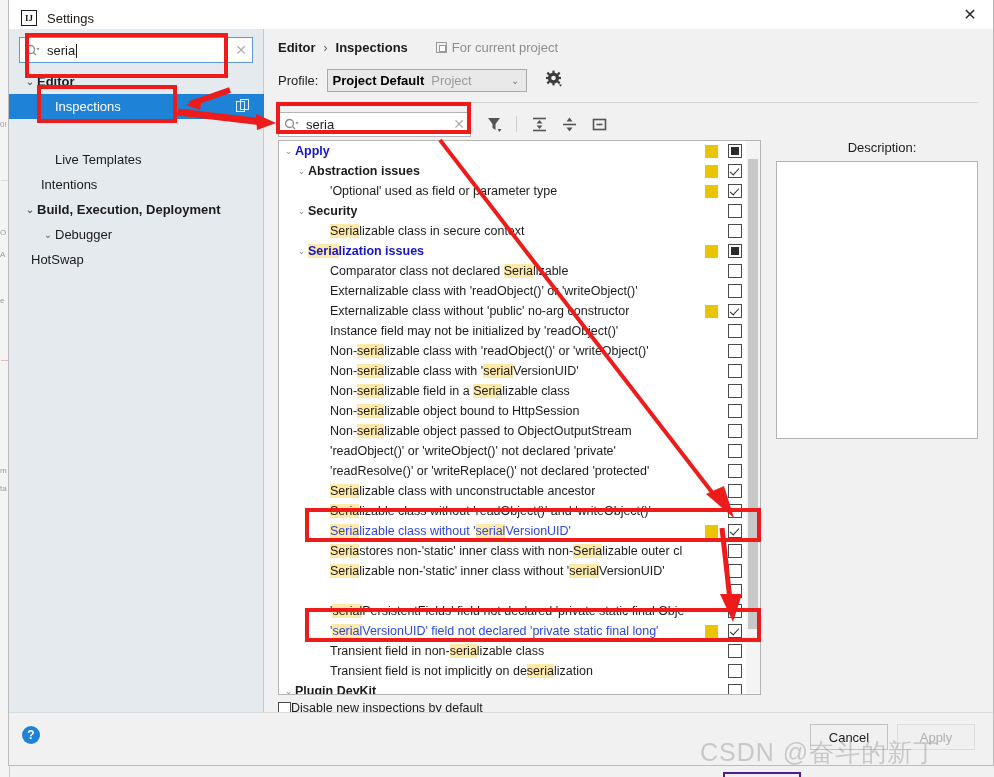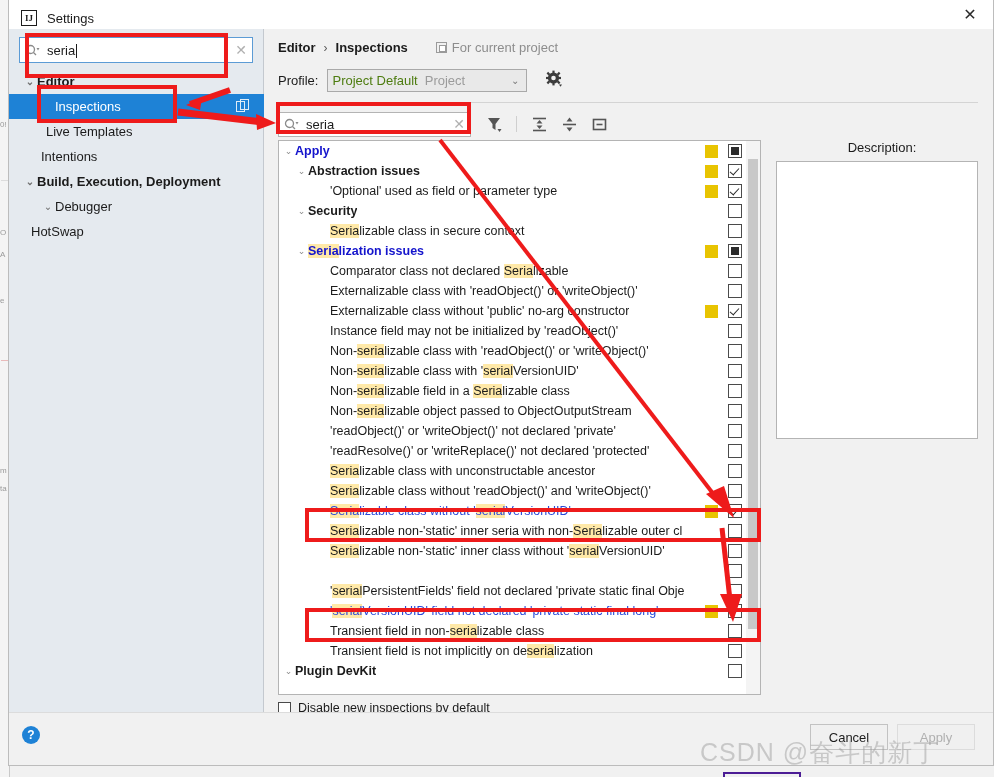--- a/index.html
+++ b/index.html
@@ -149,21 +149,21 @@
     position: absolute; left: 14px; top: 40px;
     display: flex; align-items: center; gap: 9px;
   }
   .profile-lbl { font-size: 13px; color: #1b1b1b; }
   .profile-select {
     width: 200px; height: 23px;
     border: 1px solid #a9a9a9; background: #e9e9e9;
     display: flex; align-items: center; padding: 0 4px;
     font-size: 13px; cursor: pointer; position: relative;
   }
-  .profile-name { font-weight: normal; color: #4d7c0f; }
+  .profile-name { font-weight: bold; color: #000000; }
   .profile-sub { color: #9b9b9b; margin-left: 7px; }
   .chev { position: absolute; right: 7px; color: #7a7a7a; font-size: 10px; }
   .gear { margin-left: 9px; cursor: pointer; }
 
   .hrule {
     position: absolute; left: 14px; top: 73px;
     width: 700px; height: 1px; background: #d4d4d4;
   }
 
   
@@ -227,21 +227,21 @@
     position: absolute; right: 0; top: 0; width: 14px; height: 553px;
     background: #f4f4f4;
   }
   .tree-thumb {
     position: absolute; left: 2px; top: 18px; width: 10px; height: 470px;
     background: #c8c8c8;
   }
 
   .disable-row {
     position: absolute; left: 14px; top: 672px;
-    display: flex; align-items: center; gap: 7px;
+    display: flex; align-items: center; 
     font-size: 12.5px; color: #1b1b1b;
   }
   .disable-cbx {
     width: 13px; height: 13px; border: 1px solid #4a4a4a; background: #fff;
     cursor: pointer;
   }
 
   
   .desc-wrap { position: absolute; left: 512px; top: 111px; width: 212px; text-align: center; }
   .desc-title { font-size: 13px; color: #1b1b1b; margin-bottom: 6px; }
@@ -343,21 +343,21 @@
           <div class="nav-row selected" style="padding-left:18px;">
             <span class="nav-arrow"></span>
             <span class="nav-label">Inspections</span>
             <span class="copy-icon">
               <svg width="14" height="14" viewBox="0 0 14 14">
                 <rect x="0.5" y="2.5" width="8" height="10" fill="none" stroke="#ffffff" stroke-width="1"></rect>
                 <rect x="4.5" y="0.5" width="8" height="10" fill="none" stroke="#ffffff" stroke-width="1"></rect>
               </svg>
             </span>
           </div>
-          <div class="nav-row" style="padding-left:9px;">
+          <div class="nav-row" style="padding-left:18px;margin-top:28px;">
             <span class="nav-arrow"></span>
             <span class="nav-label">Live Templates</span>
           </div>
           <div class="nav-row" style="padding-left:4px;">
             <span class="nav-arrow"></span>
             <span class="nav-label">Intentions</span>
           </div>
           <div class="nav-row bold">
             <span class="nav-arrow">⌄</span>
             <span class="nav-label">Build, Execution, Deployment</span>
@@ -537,20 +537,26 @@
               </div>
               <div class="trow">
                 <span style="width: 38px; flex: 0 0 auto;"></span>
                 <span class="tw-arrow"></span>
                 <span class="tlabel "><span>Non-</span><span class="hl">seria</span><span>lizable field in a </span><span class="hl">Seria</span><span>lizable class</span></span>
                 <span class="cbx"></span>
               </div>
               <div class="trow">
                 <span style="width: 38px; flex: 0 0 auto;"></span>
                 <span class="tw-arrow"></span>
+                <span class="tlabel "><span>Non-</span><span class="hl">seria</span><span>lizable object bound to HttpSession</span></span>
+                <span class="cbx"></span>
+              </div>
+              <div class="trow">
+                <span style="width: 38px; flex: 0 0 auto;"></span>
+                <span class="tw-arrow"></span>
                 <span class="tlabel "><span>Non-</span><span class="hl">seria</span><span>lizable object passed to ObjectOutputStream</span></span>
                 <span class="cbx"></span>
               </div>
               <div class="trow">
                 <span style="width: 38px; flex: 0 0 auto;"></span>
                 <span class="tw-arrow"></span>
                 <span class="tlabel "><span>'readObject()' or 'writeObject()' not declared 'private'</span></span>
                 <span class="cbx"></span>
               </div>
               <div class="trow">
@@ -574,21 +580,21 @@
               <div class="trow">
                 <span style="width: 38px; flex: 0 0 auto;"></span>
                 <span class="tw-arrow"></span>
                 <span class="tlabel blue-plain"><span class="hl">Seria</span><span>lizable class without '</span><span class="hl">serial</span><span>VersionUID'</span></span>
                 <span class="yellow-sq"></span>
                 <span class="cbx checked"></span>
               </div>
               <div class="trow">
                 <span style="width: 38px; flex: 0 0 auto;"></span>
                 <span class="tw-arrow"></span>
-                <span class="tlabel "><span class="hl">Seria</span><span>lizable non-'static' inner seria with non-</span><span class="hl">Seria</span><span>lizable outer cl</span></span>
+                <span class="tlabel "><span class="hl">Seria</span><span>stores non-'static' inner class with non-</span><span class="hl">Seria</span><span>lizable outer cl</span></span>
                 <span class="cbx"></span>
               </div>
               <div class="trow">
                 <span style="width: 38px; flex: 0 0 auto;"></span>
                 <span class="tw-arrow"></span>
                 <span class="tlabel "><span class="hl">Seria</span><span>lizable non-'static' inner class without '</span><span class="hl">serial</span><span>VersionUID'</span></span>
                 <span class="cbx"></span>
               </div>
               <div class="trow">
                 <span style="width: 38px; flex: 0 0 auto;"></span>

